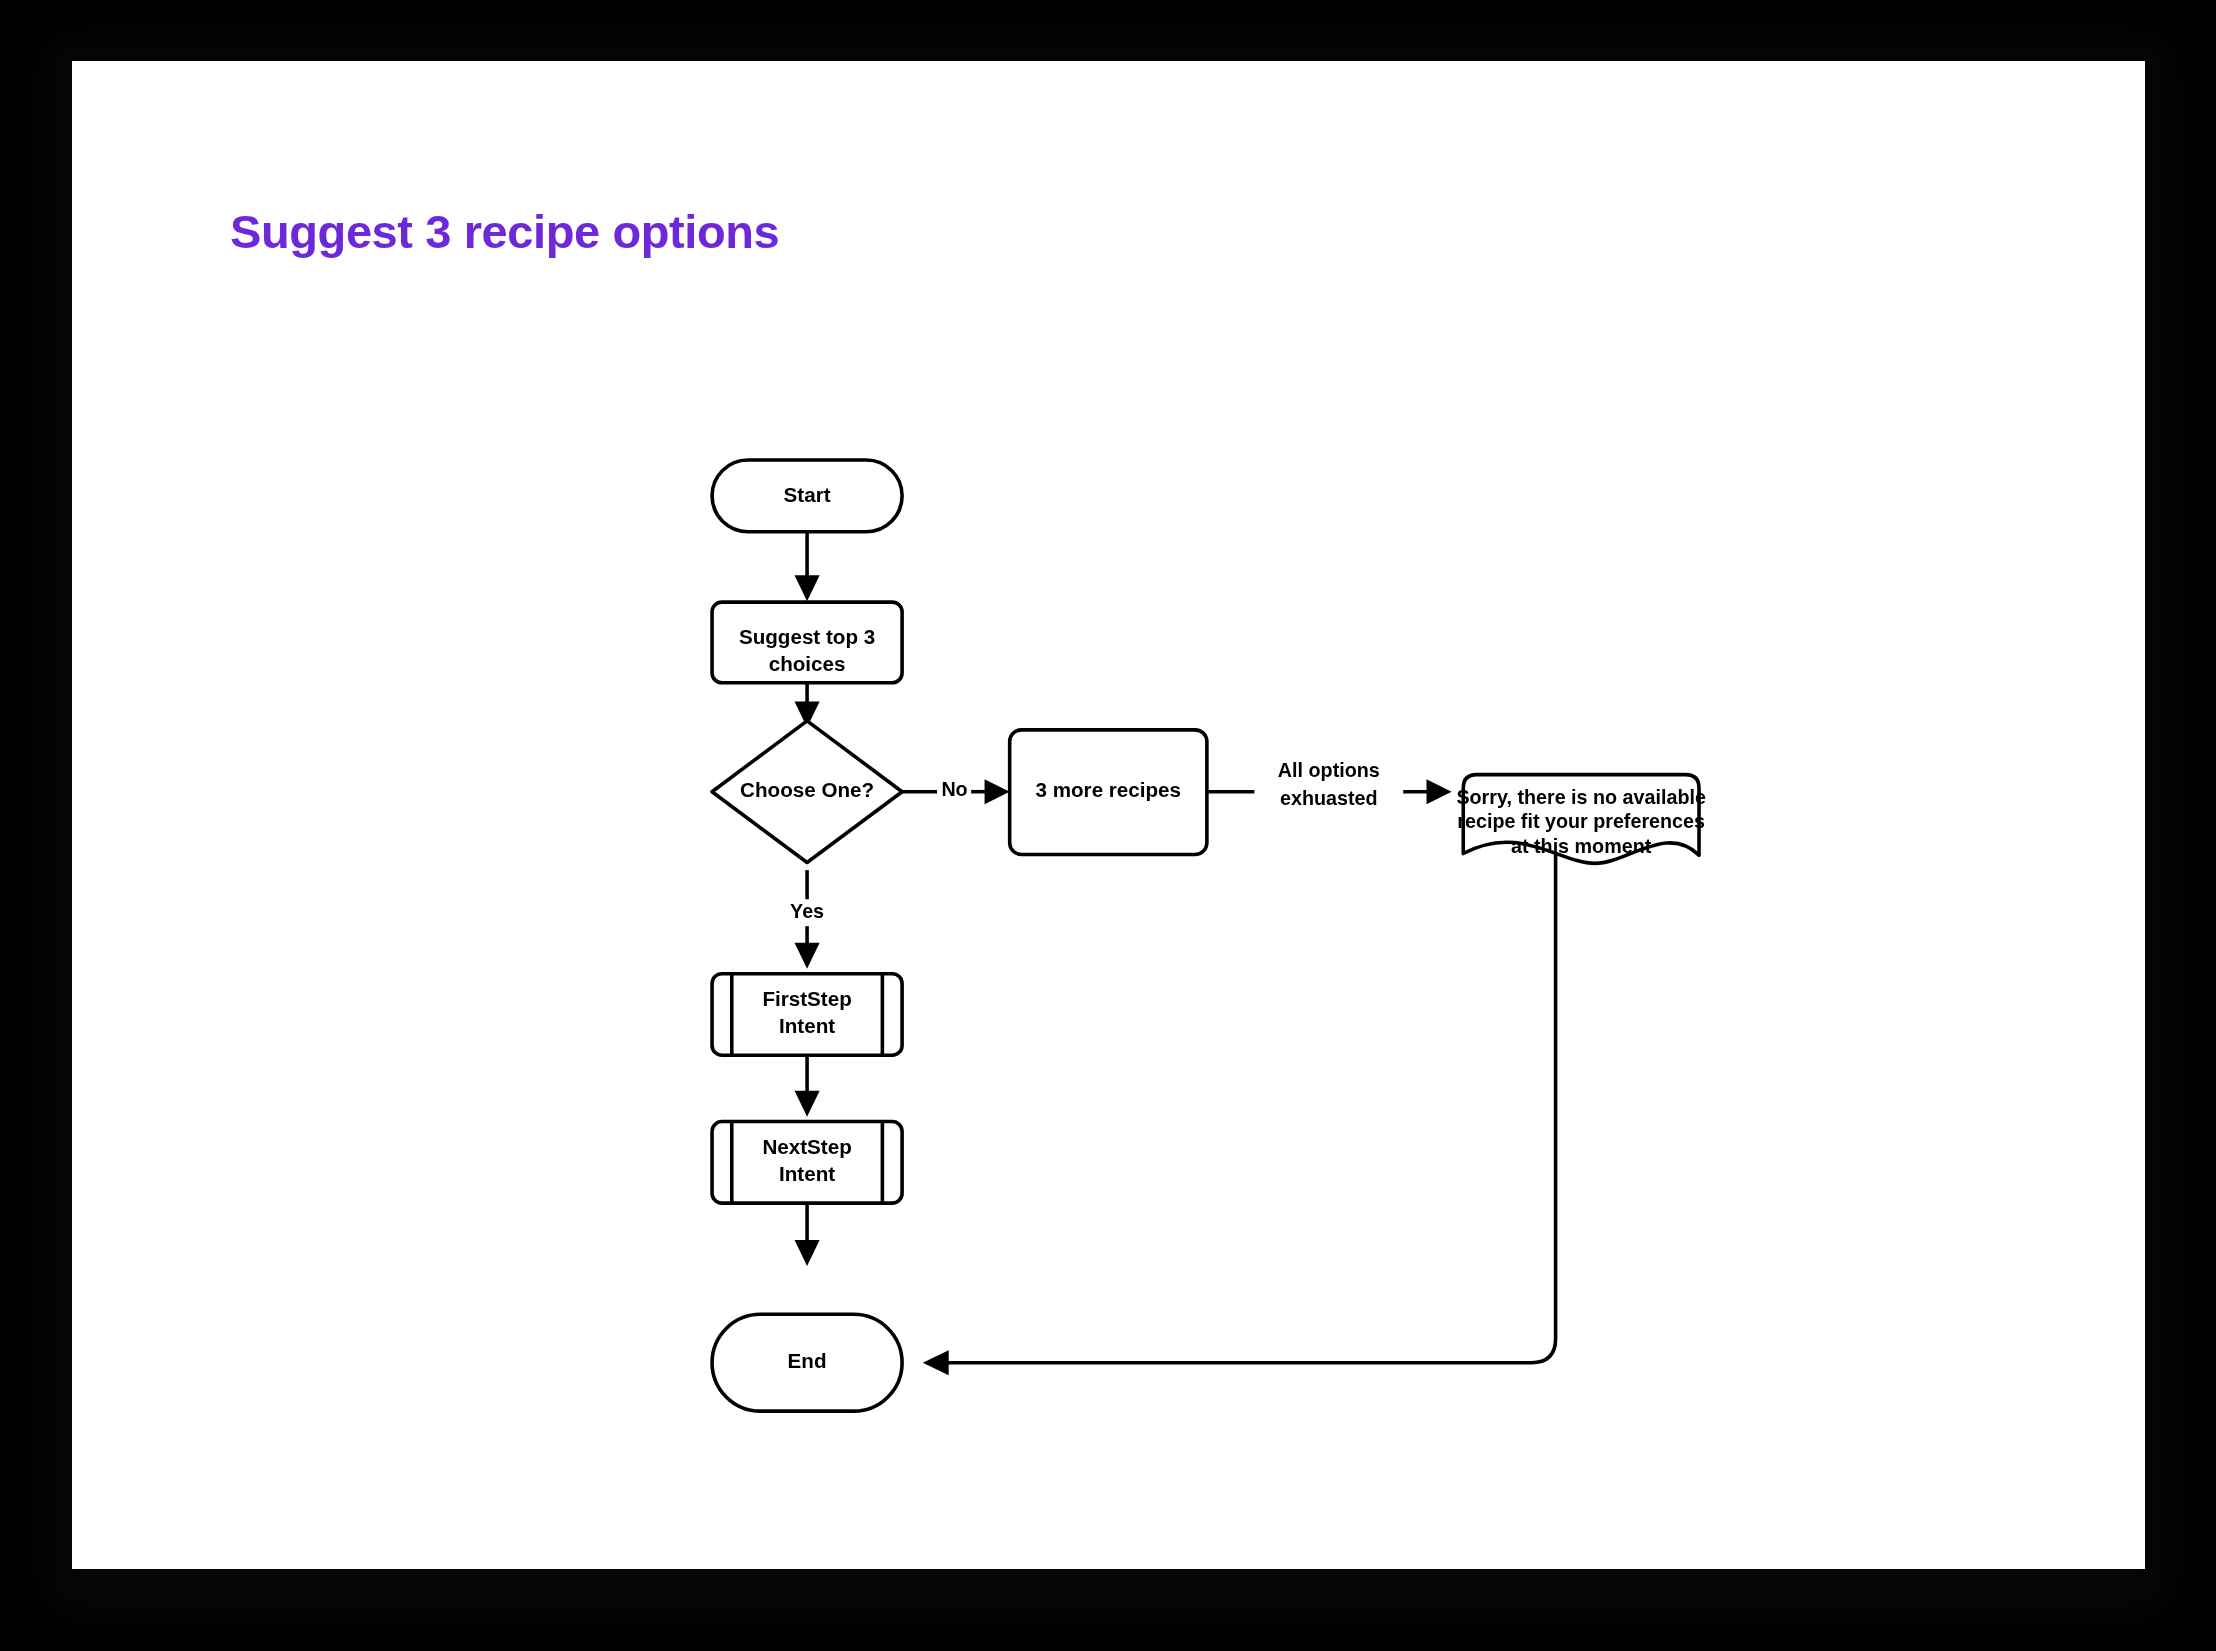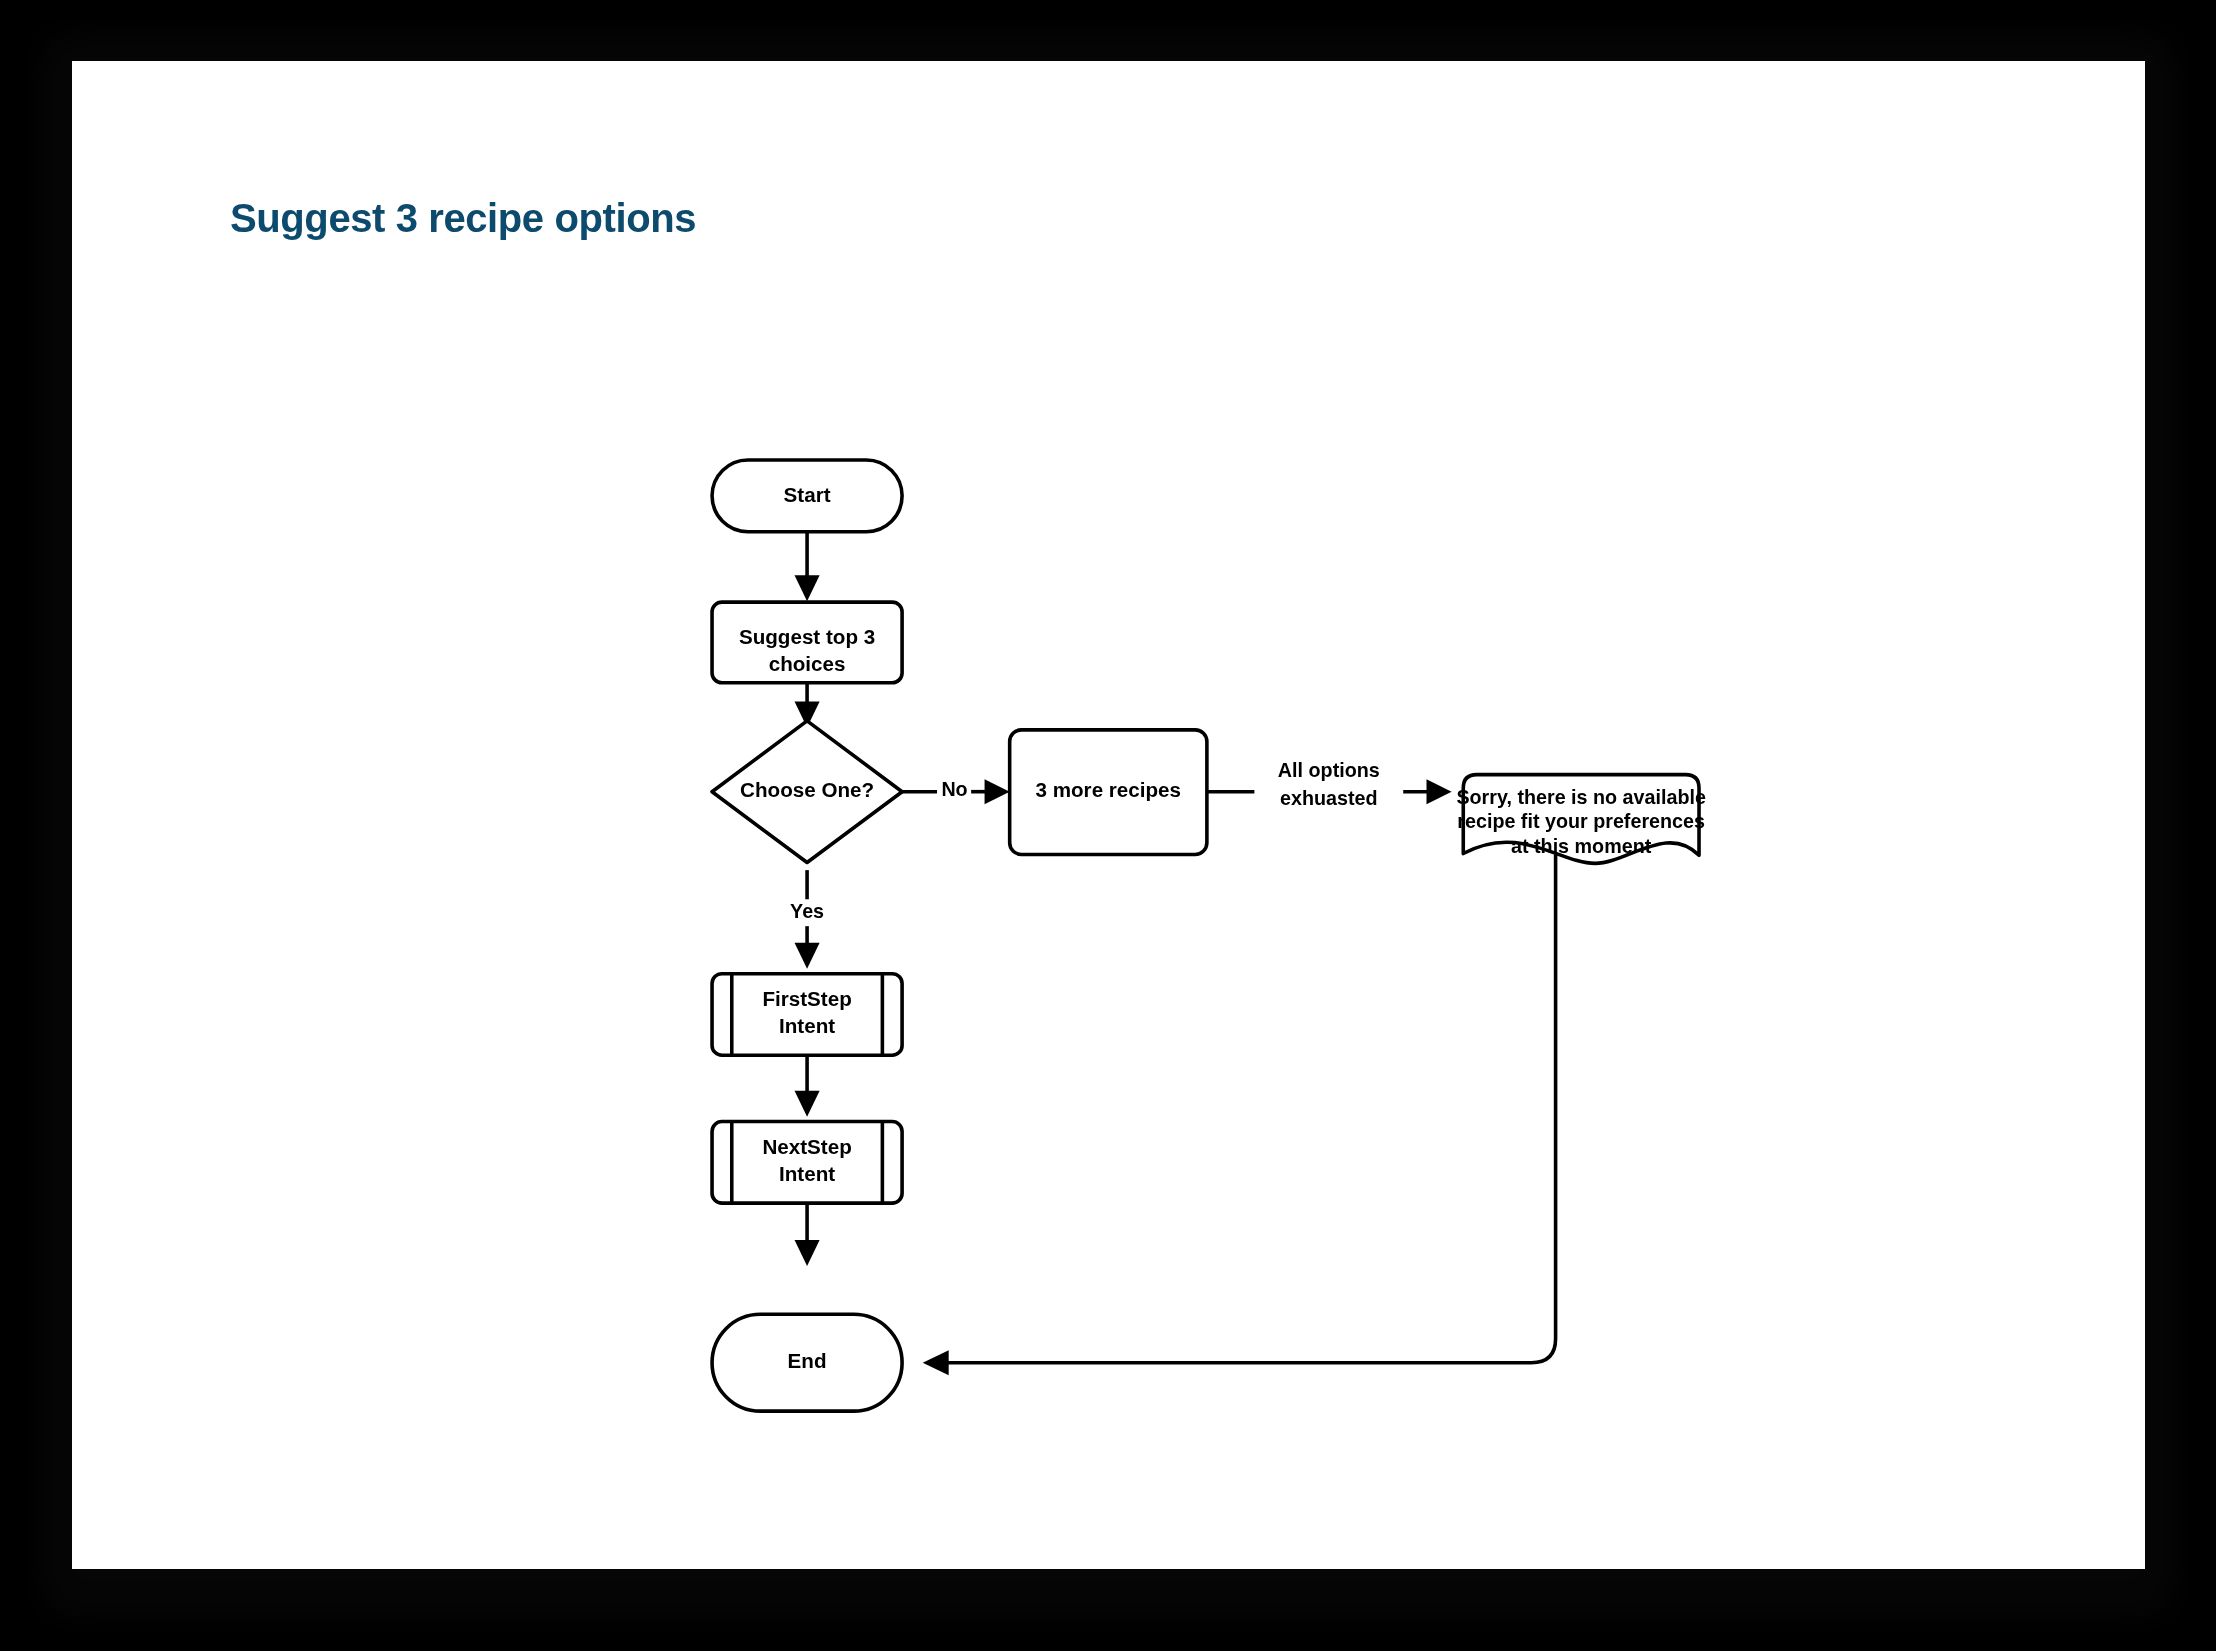--- a/index.html
+++ b/index.html
@@ -30,25 +30,25 @@
     position: absolute;
     left: 72px;
     top: 61px;
     width: 2073px;
     height: 1508px;
     background: #ffffff;
   }
   #title {
     position: absolute;
     left: 158px;
-    top: 135px;
-    font-size: 40px;
+    top: 143px;
+    font-size: 47px;
     font-weight: bold;
     letter-spacing: -0.4px;
-    color: #0c4a6e;
+    color: #6d28d9;
     white-space: nowrap;
   }
   #flow {
     position: absolute;
     left: 0;
     top: 0;
     width: 2073px;
     height: 1508px;
   }
   .node-shape {

